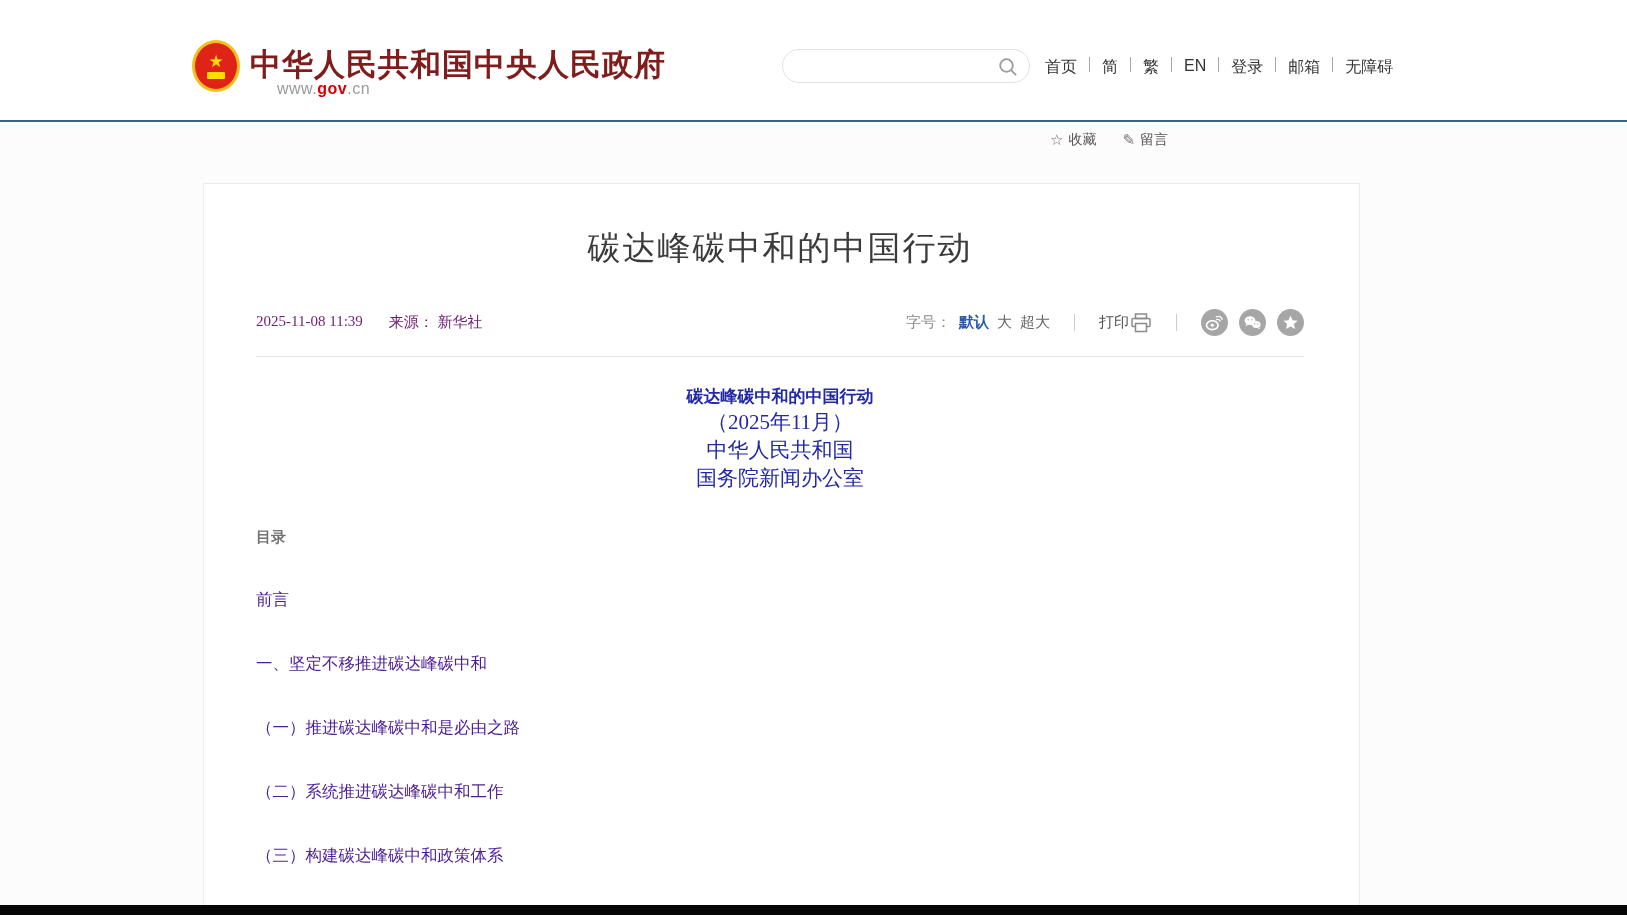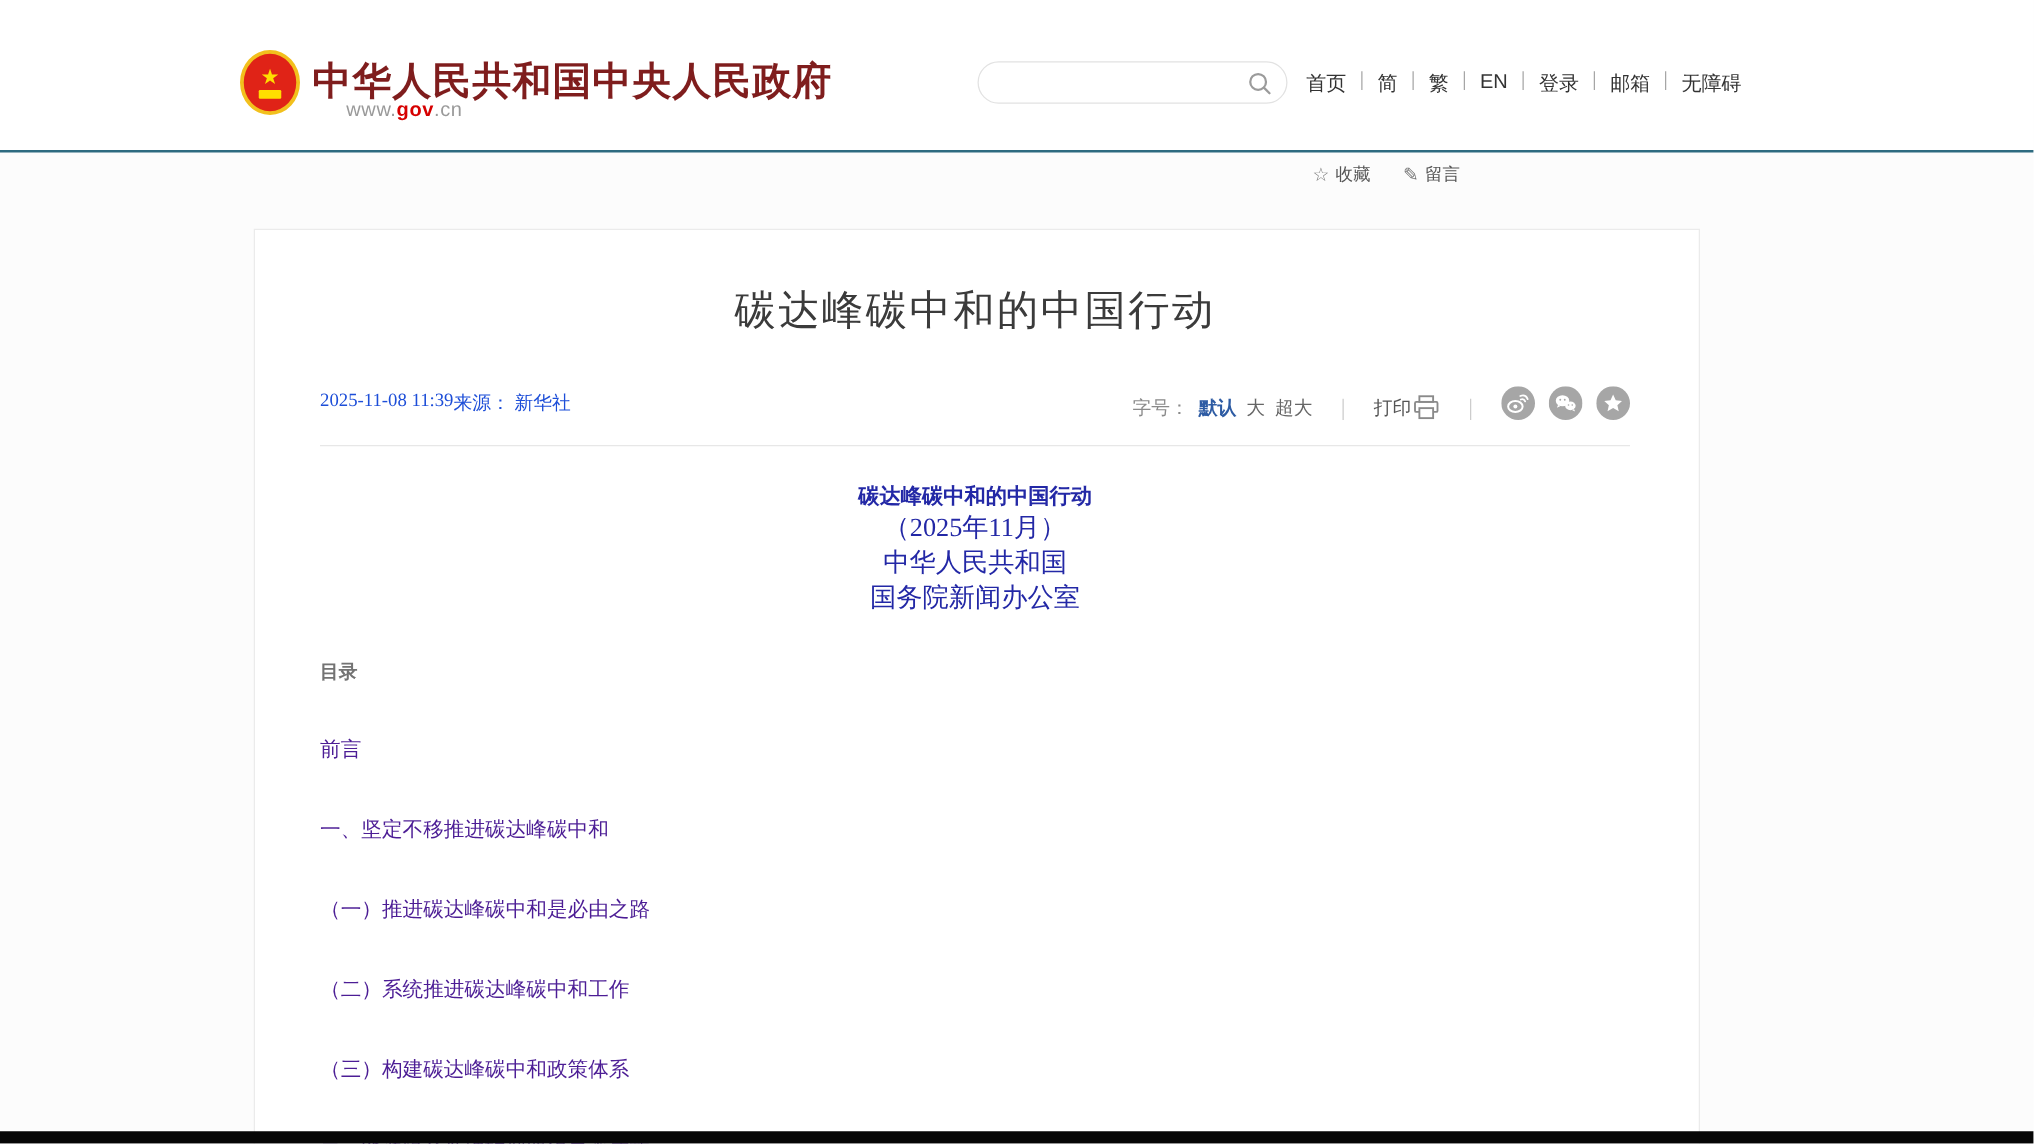--- a/index.html
+++ b/index.html
@@ -35,22 +35,22 @@
   .action-bar .glyph { font-size:15px; color:#777; }
 
   
   .card { position:absolute; left:203px; top:183px; width:1157px; height:760px; background:#fff;
           border:1px solid #ebebeb; padding:42px 55px 0 52px; }
   .article-title { text-align:center; font-size:33px; font-weight:500; color:#3b3b3b; letter-spacing:2px; }
 
   .meta-row { margin-top:38px; display:flex; justify-content:space-between; align-items:center;
               padding-bottom:20px; border-bottom:1px solid #e7e7e7;
               font-family:"Liberation Serif","DejaVu Serif",serif; }
-  .meta-left { font-size:15px; color:#1d4ed8; display:flex; }
-  .meta-right { display:flex; align-items:flex-end; font-size:15px; color:#777; }
+  .meta-left { font-size:15px; color:#701a75; display:flex; gap:26px; }
+  .meta-right { display:flex; align-items:center; font-size:15px; color:#777; }
   .meta-right .fs-label { color:#8a8a8a; }
   .fs-option { margin-left:8px; cursor:pointer; color:#666; }
   .fs-option.selected { color:#2d5ba3; font-weight:bold; }
   .meta-sep { display:inline-block; width:1px; height:17px; background:#ccc; margin:0 24px; }
   .print-wrap { display:flex; align-items:center; gap:1px; cursor:pointer; color:#555; }
   .share-icons { display:flex; gap:11px; margin-left:0; }
   .share-icons svg { cursor:pointer; display:block; }
 
   
   .article-body { font-family:"Liberation Serif","DejaVu Serif",serif; color:#333; }

